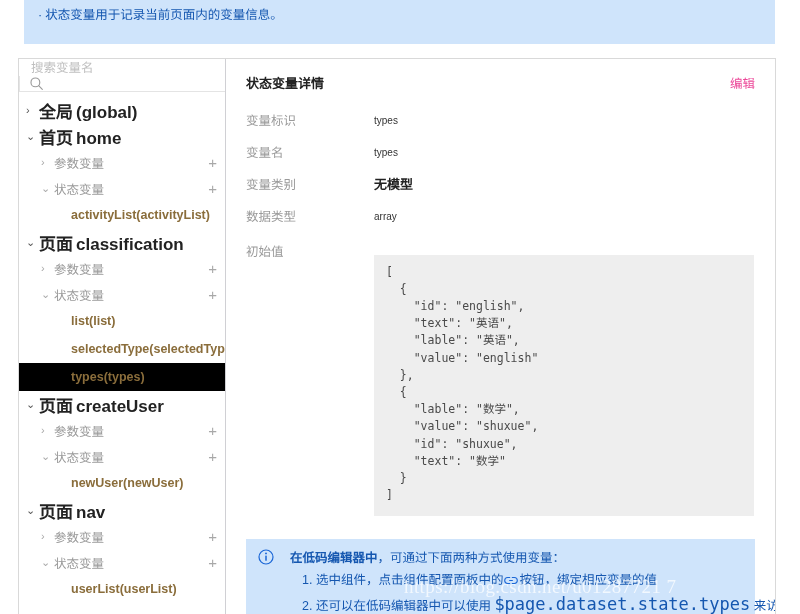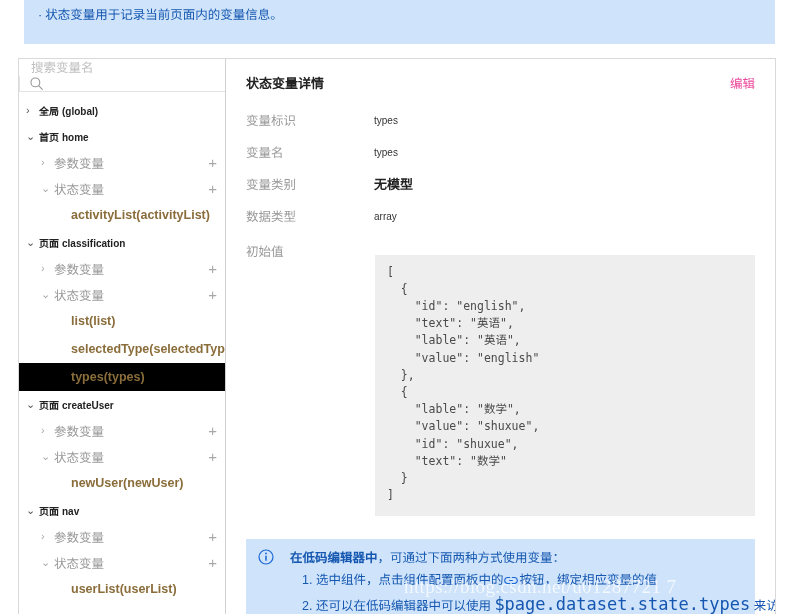--- a/index.html
+++ b/index.html
@@ -116,21 +116,21 @@
     color: #555;
     font-size: 11px;
     line-height: 1;
     display: inline-block;
     text-align: left;
   }
   .caret.muted { color: #a9a9a9; }
   .page-label {
     font-weight: bold;
     color: #222222;
-    font-size: 10px;
+    font-size: 17px;
     text-align: center;
   }
   .page-label .cn { font-weight: bold; }
   .page-label .en { font-weight: bold; margin-left: 3px; }
   .group-label {
     color: #9a9a9a;
     font-size: 12.5px;
   }
   .plus {
     margin-left: auto;
@@ -191,21 +191,21 @@
     font-size: 12.5px;
     line-height: 18px;
   }
   .field-value {
     font-size: 10px;
     color: #333333;
     line-height: 18px;
   }
   .field-value.strong { font-weight: bold; color: #222; font-size: 13px; }
 
-  .field.initial { margin-top: 17px; justify-content: space-between; }
+  .field.initial { margin-top: 17px; }
   #code-block {
     background: #eeeeee;
     width: 380px;
     height: 261px;
     box-sizing: border-box;
     padding: 9px 12px;
     font-family: "DejaVu Sans Mono", "Liberation Mono", monospace;
     font-size: 11.5px;
     line-height: 17.2px;
     color: #4a4a4a;

